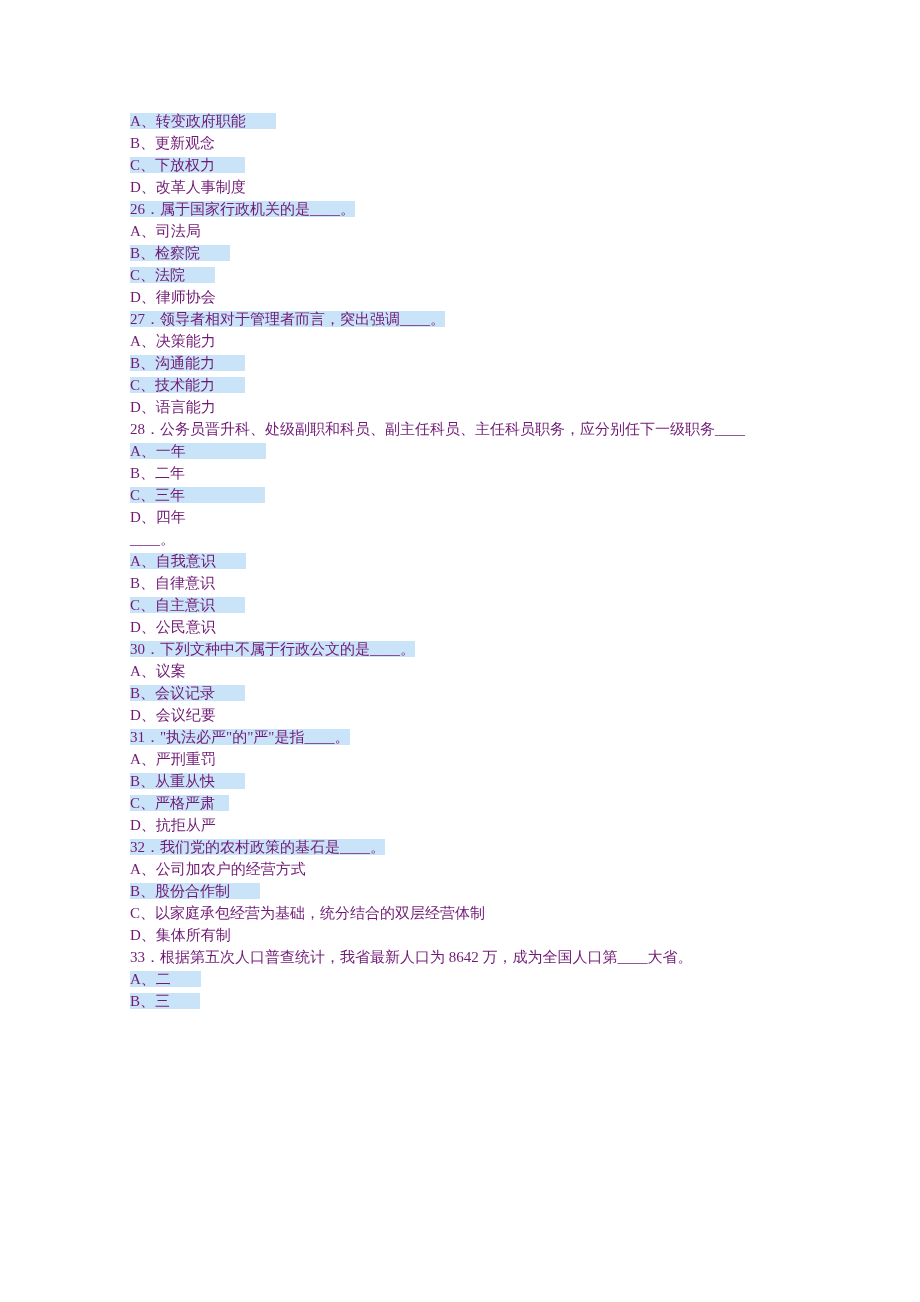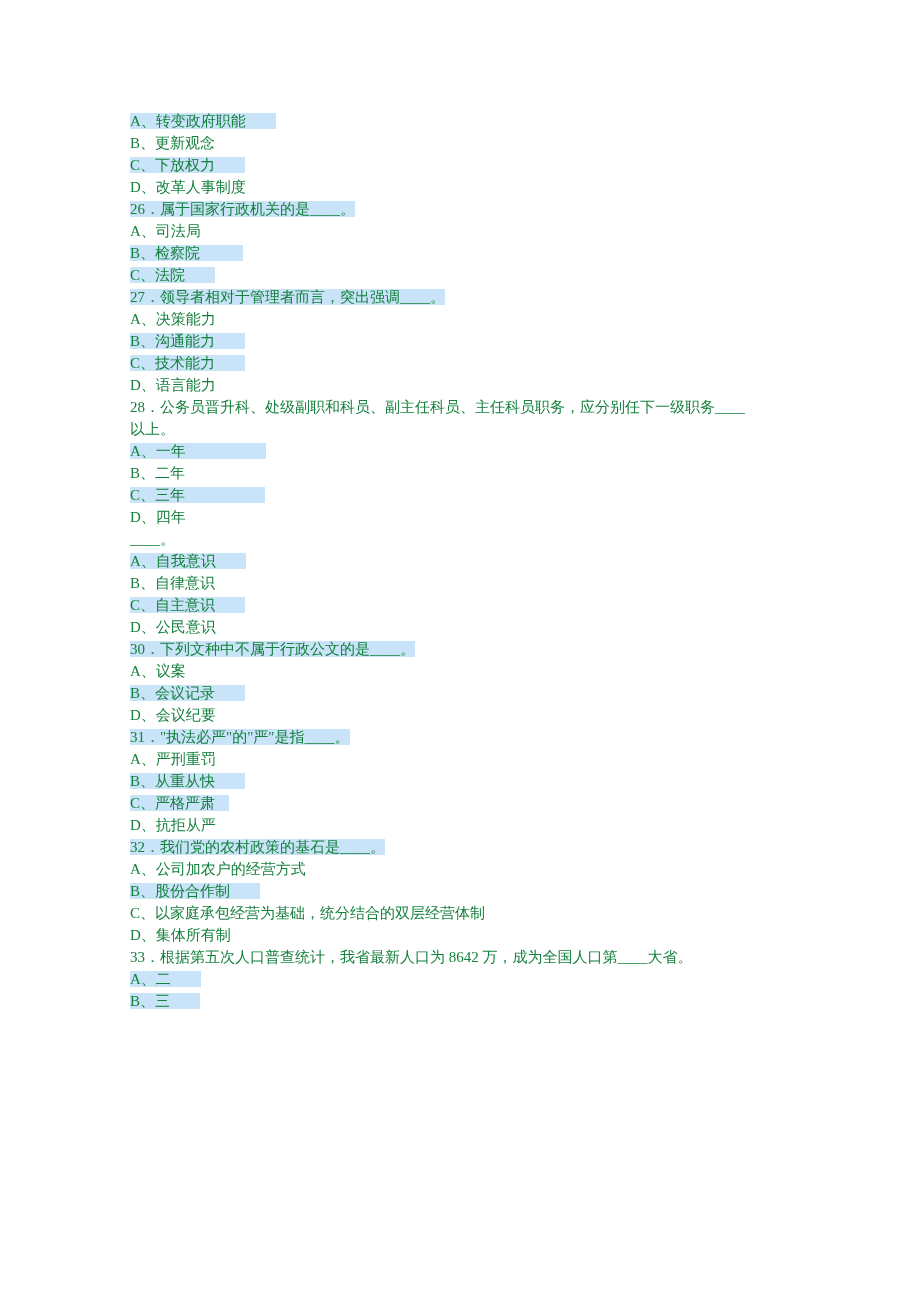--- a/index.html
+++ b/index.html
@@ -6,49 +6,49 @@
       margin: 0;
       padding: 0;
       background: #ffffff;
       font-family: "SimSun", "宋体", serif;
       width: 920px;
     }
     .page {
       padding: 110px 130px 100px 130px;
       font-size: 15px;
       line-height: 22px;
-      color: #15803d;
+      color: #701a75;
     }
     .line {
       white-space: nowrap;
     }
     .hl {
       background-color: #c9e3f8;
       display: inline;
     }
   </style>
 </head>
 <body>
 
 <div class="page" id="page-root">
 <div class="line"><span class="hl" style="padding-right: 30px;">A、转变政府职能</span></div>
     <div class="line"><span>B、更新观念</span></div>
     <div class="line"><span class="hl" style="padding-right: 30px;">C、下放权力</span></div>
     <div class="line"><span>D、改革人事制度</span></div>
     <div class="line"><span class="hl">26．属于国家行政机关的是____。</span></div>
     <div class="line"><span>A、司法局</span></div>
-    <div class="line"><span class="hl" style="padding-right: 43px;">B、检察院</span></div>
+    <div class="line"><span class="hl" style="padding-right: 30px;">B、检察院</span></div>
     <div class="line"><span class="hl" style="padding-right: 30px;">C、法院</span></div>
+    <div class="line"><span>D、律师协会</span></div>
     <div class="line"><span class="hl">27．领导者相对于管理者而言，突出强调____。</span></div>
     <div class="line"><span>A、决策能力</span></div>
     <div class="line"><span class="hl" style="padding-right: 30px;">B、沟通能力</span></div>
     <div class="line"><span class="hl" style="padding-right: 30px;">C、技术能力</span></div>
     <div class="line"><span>D、语言能力</span></div>
     <div class="line"><span>28．公务员晋升科、处级副职和科员、副主任科员、主任科员职务，应分别任下一级职务____</span></div>
-    <div class="line"><span>以上。</span></div>
     <div class="line"><span class="hl" style="padding-right: 80px;">A、一年</span></div>
     <div class="line"><span>B、二年</span></div>
     <div class="line"><span class="hl" style="padding-right: 80px;">C、三年</span></div>
     <div class="line"><span>D、四年</span></div>
     <div class="line"><span>____。</span></div>
     <div class="line"><span class="hl" style="padding-right: 30px;">A、自我意识</span></div>
     <div class="line"><span>B、自律意识</span></div>
     <div class="line"><span class="hl" style="padding-right: 30px;">C、自主意识</span></div>
     <div class="line"><span>D、公民意识</span></div>
     <div class="line"><span class="hl">30．下列文种中不属于行政公文的是____。</span></div>

